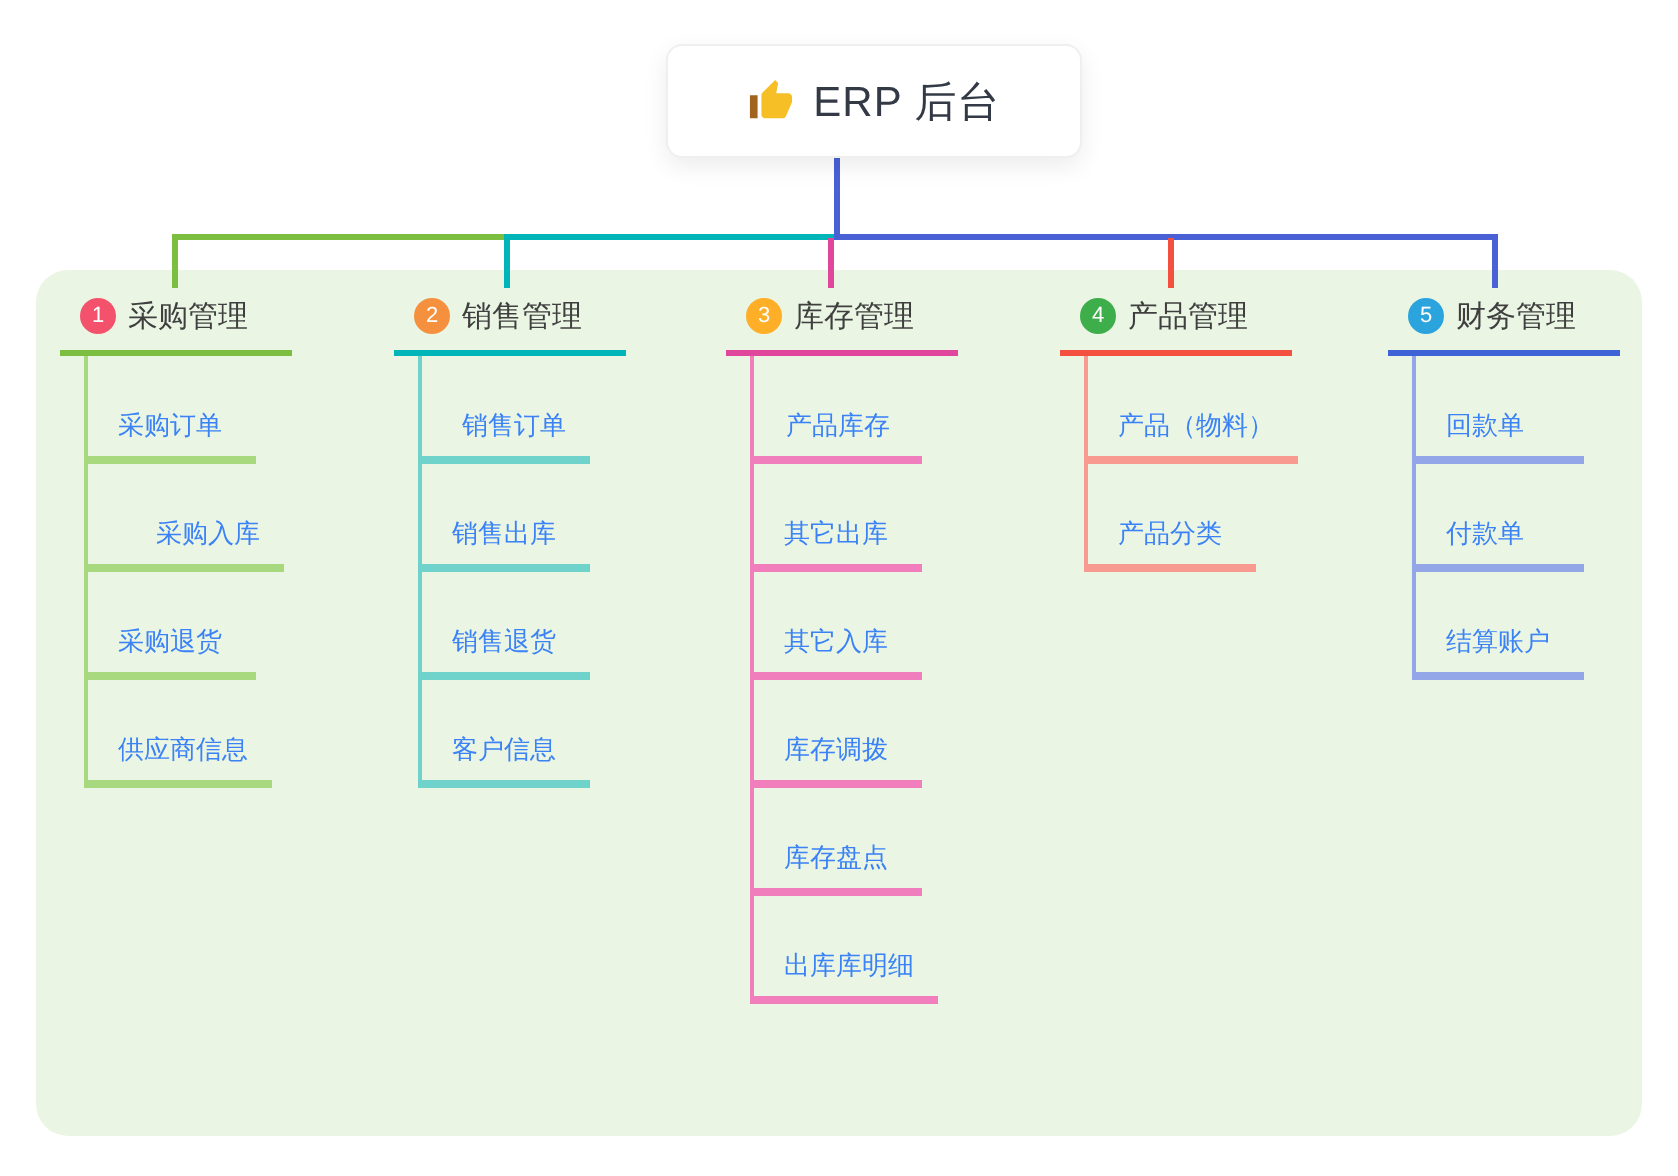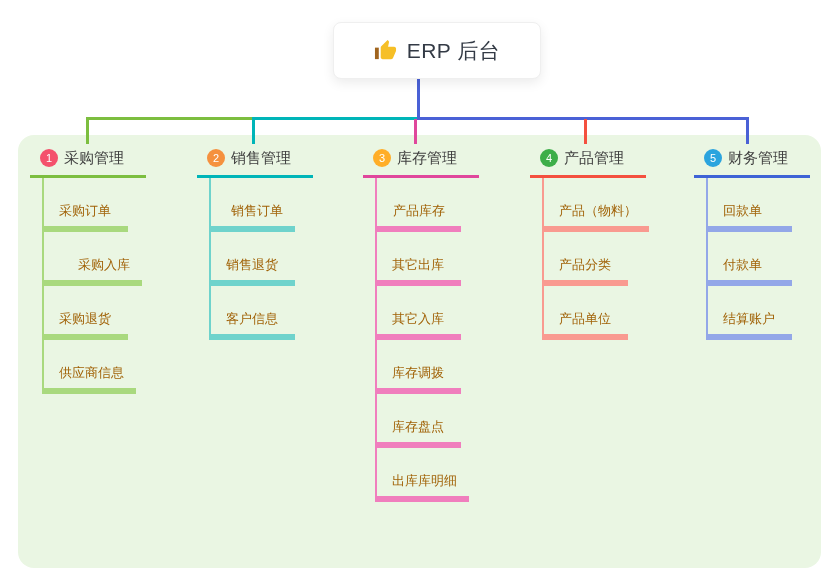--- a/index.html
+++ b/index.html
@@ -28,21 +28,21 @@
   .branch { position:absolute; top:146px; width:150px; z-index:4; }
   .branch-title { display:flex; align-items:center; gap:6px;
                   width:116px; padding:0 0 5px 10px; height:32px;
                   border-bottom:3px solid #999; font-size:15px; color:#3f3f3f; }
   .badge { width:18px; height:18px; min-width:18px; border-radius:50%;
            color:#ffffff; font-size:11px; display:flex; align-items:center;
            justify-content:center; }
   .children { margin-left:12px; border-left:2px solid #ccc; }
   .child { height:54px; width:max-content; min-width:84px;
            padding:0 12px 6px 15px; display:flex; align-items:flex-end;
-           border-bottom:6px solid #14532d; font-size:13px; color:#a16207; }
+           border-bottom:4px solid #14532d; font-size:13px; color:#3b82f6; }
 </style>
 </head>
 <body>
 
 <div id="stage">
 
   <div class="panel" style="background-color: rgb(234, 246, 227);"></div>
 
   <div class="root-node">
     <span class="root-icon">
@@ -79,20 +79,21 @@
     </div>
   </div>
 
   <div class="branch" style="left:197px;">
     <div class="branch-title" style="border-bottom-color: rgb(0, 181, 184);">
       <span class="badge" style="background-color: rgb(245, 145, 62);">2</span>
       <span>销售管理</span>
     </div>
     <div class="children" style="border-left-color: rgb(111, 211, 204);">
       <div class="child" style="border-bottom-color: rgb(111, 211, 204); padding-left: 20px;">销售订单</div>
+      <div class="child" style="border-bottom-color: rgb(111, 211, 204);">销售出库</div>
       <div class="child" style="border-bottom-color: rgb(111, 211, 204);">销售退货</div>
       <div class="child" style="border-bottom-color: rgb(111, 211, 204); text-align: right;">客户信息</div>
     </div>
   </div>
 
   <div class="branch" style="left:363px;">
     <div class="branch-title" style="border-bottom-color: rgb(224, 71, 156);">
       <span class="badge" style="background-color: rgb(255, 174, 40);">3</span>
       <span>库存管理</span>
     </div>
@@ -107,21 +108,20 @@
   </div>
 
   <div class="branch" style="left:530px;">
     <div class="branch-title" style="border-bottom-color: rgb(244, 80, 63);">
       <span class="badge" style="background-color: rgb(61, 174, 73);">4</span>
       <span>产品管理</span>
     </div>
     <div class="children" style="border-left-color: rgb(249, 154, 144);">
       <div class="child" style="border-bottom-color: rgb(249, 154, 144);">产品（物料）</div>
       <div class="child" style="border-bottom-color: rgb(249, 154, 144);">产品分类</div>
-      <div class="child" style="border-bottom-color: rgb(249, 154, 144);">产品单位</div>
     </div>
   </div>
 
   <div class="branch" style="left:694px;">
     <div class="branch-title" style="border-bottom-color: rgb(62, 99, 214);">
       <span class="badge" style="background-color: rgb(43, 164, 222);">5</span>
       <span>财务管理</span>
     </div>
     <div class="children" style="border-left-color: rgb(147, 167, 232);">
       <div class="child" style="border-bottom-color: rgb(147, 167, 232);">回款单</div>

